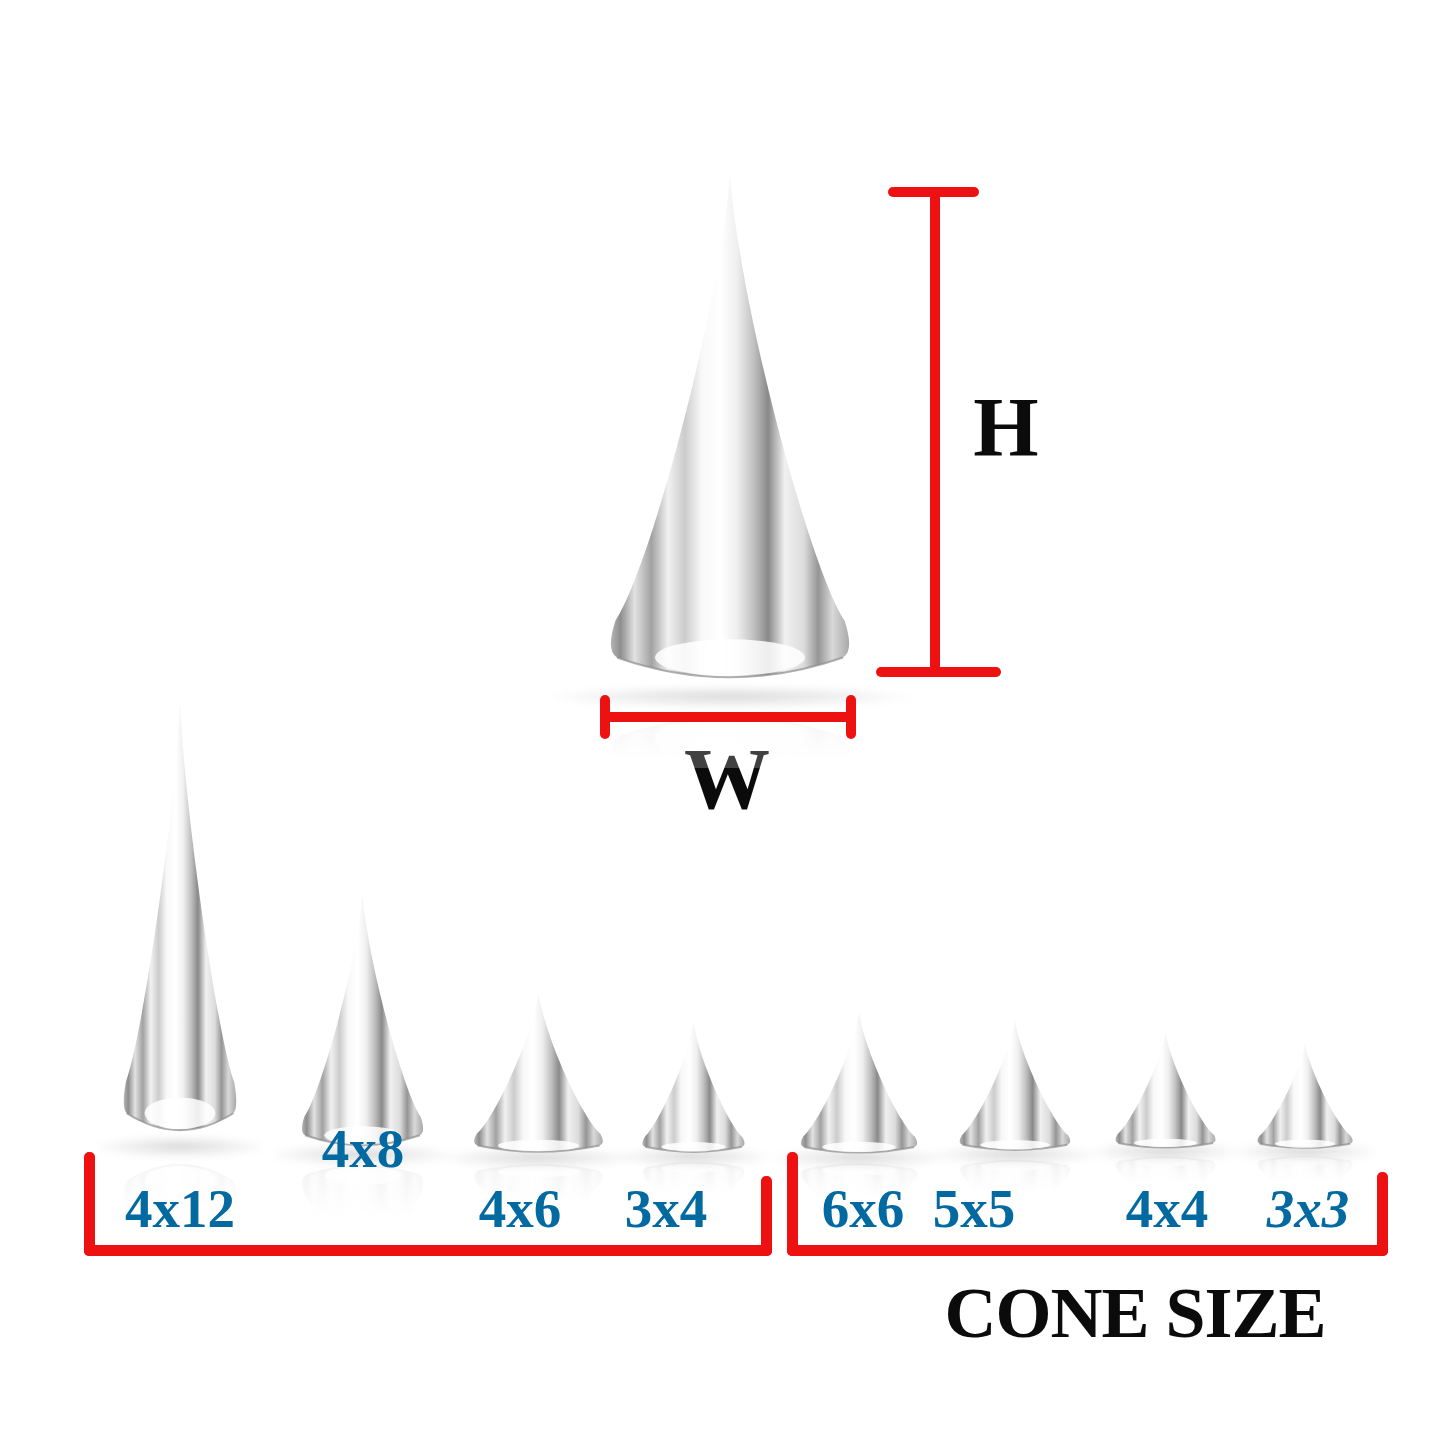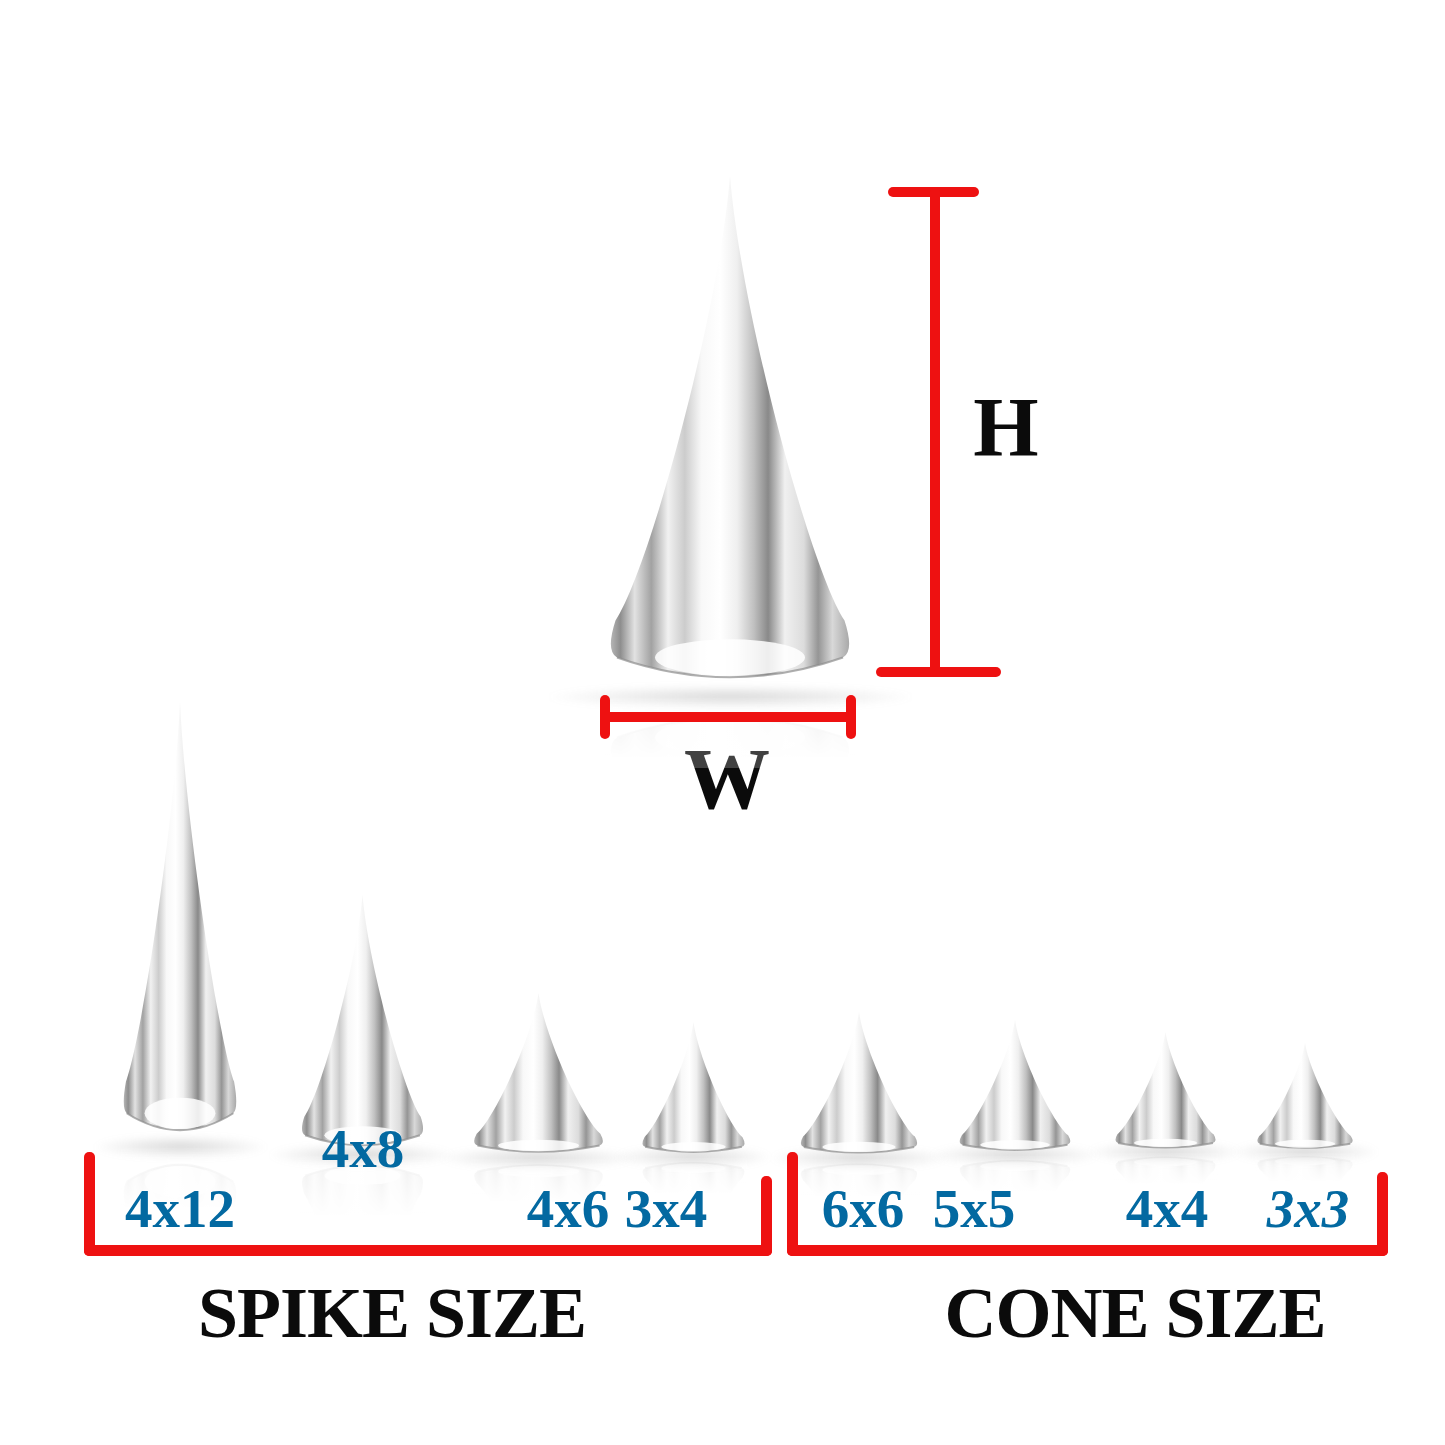--- a/index.html
+++ b/index.html
@@ -61,21 +61,20 @@
         <stop offset="0.87" stop-color="#959595"></stop>
         <stop offset="0.93" stop-color="#d8d8d8"></stop>
         <stop offset="1" stop-color="#a9a9a9"></stop>
       </linearGradient>
     </defs>
   </svg>
 
   <span id="h-letter" class="dim-letter" style="left: 1006px; top: 428px;">H</span>
   <span id="w-letter" class="dim-letter" style="left: 727px; top: 779px;">W</span>
 
-  <span id="title-0" class="group-title" style="left: 392px; top: 1313px;">SPIKE SIZE</span>
   <span id="title-1" class="group-title" style="left: 1103px; top: 1313px; margin-left: 32px;">CONE SIZE</span>
 <div class="ground" style="left: 542.5px; top: 685px; width: 375px; height: 24px;"></div>
     <div class="cone-unit" style="left: 605px; top: 176px; width: 250px; height: 521px;">
       <svg width="250" height="521" viewBox="0 0 250 521">
         <path d="M 125 0 C 113.75 138.27 43.75 395.07 10.5 444.45 Q 0.5 475.07 12 481.49 Q 125 521 238 481.49 Q 249.5 475.07 239.5 444.45 C 206.25 395.07 136.25 138.27 125 0 Z" fill="url(#metalGrad)"></path>
         <path d="M 12 481.4928909952607 Q 125 521 238 481.4928909952607" fill="none" stroke="#8d8d8d" stroke-width="2" opacity="0.7"></path>
         <ellipse cx="125" cy="481.4928909952607" rx="75" ry="18.235000000000003" fill="#ffffff" opacity="0.85"></ellipse>
       </svg>
     </div>
     <div class="reflection" style="left: 605px; top: 698px; width: 250px; height: 70px;">
@@ -135,21 +134,21 @@
       </svg>
     </div>
     <div class="reflection" style="left: 470.5px; top: 1159px; width: 135px; height: 50px;">
       <svg width="135" height="165" viewBox="0 0 135 165" style="position: absolute; left: 0px; top: 0px;">
         <path d="M 67.5 0 C 61.43 43.79 23.63 125.12 5.67 140.76 Q 0.27 150.45 6.48 152.49 Q 67.5 165 128.52 152.49 Q 134.73 150.45 129.33 140.76 C 111.38 125.12 73.58 43.79 67.5 0 Z" fill="url(#metalGrad)"></path>
         <path d="M 6.48 152.48815165876778 Q 67.5 165 128.51999999999998 152.48815165876778" fill="none" stroke="#8d8d8d" stroke-width="2" opacity="0.7"></path>
         <ellipse cx="67.5" cy="152.48815165876778" rx="40.5" ry="5.775" fill="#ffffff" opacity="0.85"></ellipse>
       </svg>
       <div class="fade"></div>
     </div>
-    <span class="size-label" style="left: 568px; top: 1208px;">4x6</span>
+    <span class="size-label" style="left: 520px; top: 1208px;">4x6</span>
     <div class="ground" style="left: 612.75px; top: 1145px; width: 160.5px; height: 24px;"></div>
     <div class="cone-unit" style="left: 639.5px; top: 1022px; width: 107px; height: 135px;">
       <svg width="107" height="135" viewBox="0 0 107 135">
         <path d="M 53.5 0 C 48.69 35.83 18.72 102.37 4.49 115.17 Q 0.21 123.1 5.14 124.76 Q 53.5 135 101.86 124.76 Q 106.79 123.1 102.51 115.17 C 88.27 102.37 58.32 35.83 53.5 0 Z" fill="url(#metalGrad)"></path>
         <path d="M 5.136 124.76303317535546 Q 53.5 135 101.86399999999999 124.76303317535546" fill="none" stroke="#8d8d8d" stroke-width="2" opacity="0.7"></path>
         <ellipse cx="53.5" cy="124.76303317535546" rx="32.1" ry="4.7250000000000005" fill="#ffffff" opacity="0.85"></ellipse>
       </svg>
     </div>
     <div class="reflection" style="left: 639.5px; top: 1158px; width: 107px; height: 41px;">
       <svg width="107" height="135" viewBox="0 0 107 135" style="position: absolute; left: 0px; top: 0px;">

